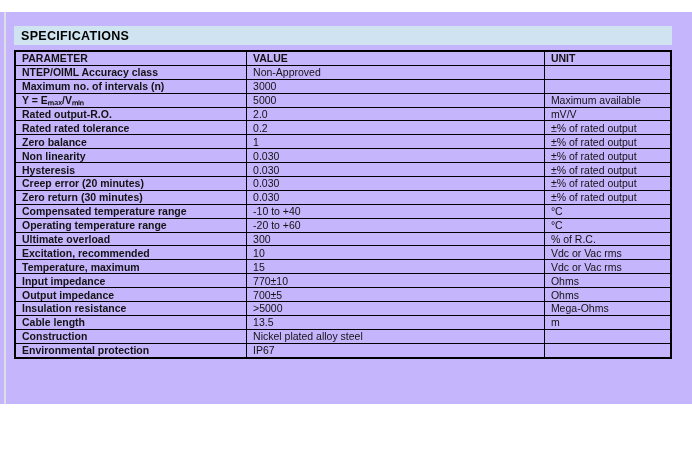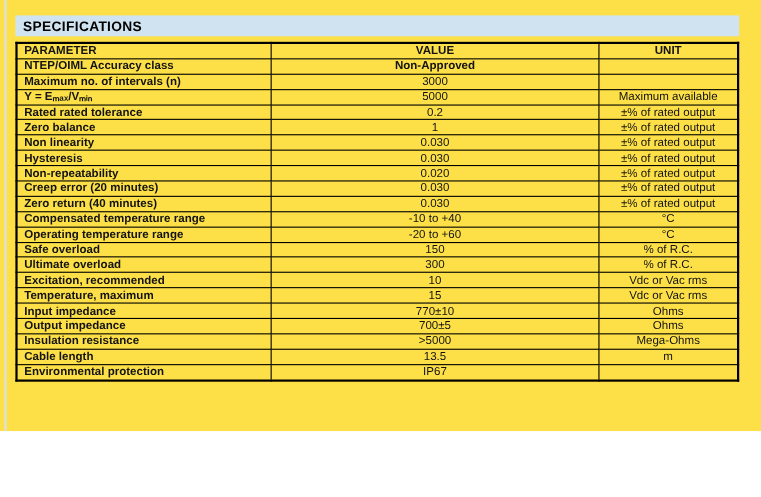--- a/index.html
+++ b/index.html
@@ -5,22 +5,23 @@
   html, body {
     margin: 0;
     padding: 0;
     background: #ffffff;
     font-family: "Liberation Sans", sans-serif;
   }
   .page {
     position: relative;
     width: 692px;
     height: 392px;
-    background: #fde047;
+    background: #c4b5fd;
     overflow: hidden;
+    margin-top: 12px;
   }
   
   .edge-left {
     position: absolute;
     left: 4px; top: 0;
     width: 2px; height: 452px;
     background: #dde0e2;
   }
   .edge-bottom {
     position: absolute;
@@ -65,26 +66,26 @@
   }
   col.c-param { width: 35.3%; }
   col.c-value { width: 45.4%; }
   col.c-unit  { width: 19.3%; }
   th.param, td.param {
     text-align: left;
     font-weight: bold;
   }
   th.value, td.value,
   th.unit,  td.unit {
-    text-align: center;
+    text-align: left;
   }
   th.value, th.unit {
     font-weight: bold;
   }
-  td.value.bold { font-weight: bold; }
+  td.value.bold { font-weight: normal; }
 </style>
 </head>
 <body>
 
 <div class="page">
   <div class="edge-left"></div>
   <div class="edge-bottom"></div>
 
   <div class="banner" style="background: rgb(207, 227, 240);">
     <span>SPECIFICATIONS</span>
@@ -114,70 +115,65 @@
         <td class="param">Maximum no. of intervals (n)</td>
         <td class="value">3000</td>
         <td class="unit"></td>
       </tr>
         <tr class="">
         <td class="param">Y = Eₘₐₓ/Vₘᵢₙ</td>
         <td class="value">5000</td>
         <td class="unit">Maximum available</td>
       </tr>
         <tr class="">
+        <td class="param">Rated output-R.O.</td>
+        <td class="value">2.0</td>
+        <td class="unit">mV/V</td>
+      </tr>
+        <tr class="">
         <td class="param">Rated rated tolerance</td>
         <td class="value">0.2</td>
         <td class="unit">±% of rated output</td>
       </tr>
         <tr class="">
         <td class="param">Zero balance</td>
         <td class="value">1</td>
         <td class="unit">±% of rated output</td>
       </tr>
         <tr class="">
         <td class="param">Non linearity</td>
         <td class="value">0.030</td>
         <td class="unit">±% of rated output</td>
       </tr>
         <tr class="">
         <td class="param">Hysteresis</td>
         <td class="value">0.030</td>
         <td class="unit">±% of rated output</td>
       </tr>
         <tr class="">
-        <td class="param">Non-repeatability</td>
-        <td class="value">0.020</td>
-        <td class="unit">±% of rated output</td>
-      </tr>
-        <tr class="">
         <td class="param">Creep error (20 minutes)</td>
         <td class="value">0.030</td>
         <td class="unit">±% of rated output</td>
       </tr>
         <tr class="">
-        <td class="param">Zero return (40 minutes)</td>
+        <td class="param">Zero return (30 minutes)</td>
         <td class="value">0.030</td>
         <td class="unit">±% of rated output</td>
       </tr>
         <tr class="">
         <td class="param">Compensated temperature range</td>
         <td class="value">-10 to +40</td>
         <td class="unit">°C</td>
       </tr>
         <tr class="">
         <td class="param">Operating temperature range</td>
         <td class="value">-20 to +60</td>
         <td class="unit">°C</td>
       </tr>
         <tr class="">
-        <td class="param">Safe overload</td>
-        <td class="value">150</td>
-        <td class="unit">% of R.C.</td>
-      </tr>
-        <tr class="">
         <td class="param">Ultimate overload</td>
         <td class="value">300</td>
         <td class="unit">% of R.C.</td>
       </tr>
         <tr class="">
         <td class="param">Excitation, recommended</td>
         <td class="value">10</td>
         <td class="unit">Vdc or Vac rms</td>
       </tr>
         <tr class="">
@@ -199,19 +195,24 @@
         <td class="param">Insulation resistance</td>
         <td class="value">&gt;5000</td>
         <td class="unit">Mega-Ohms</td>
       </tr>
         <tr class="">
         <td class="param">Cable length</td>
         <td class="value">13.5</td>
         <td class="unit">m</td>
       </tr>
         <tr class="">
+        <td class="param">Construction</td>
+        <td class="value">Nickel plated alloy steel</td>
+        <td class="unit"></td>
+      </tr>
+        <tr class="">
         <td class="param">Environmental protection</td>
         <td class="value">IP67</td>
         <td class="unit"></td>
       </tr>
       </tbody>
   </table>
 </div>
 
 </body></html>

